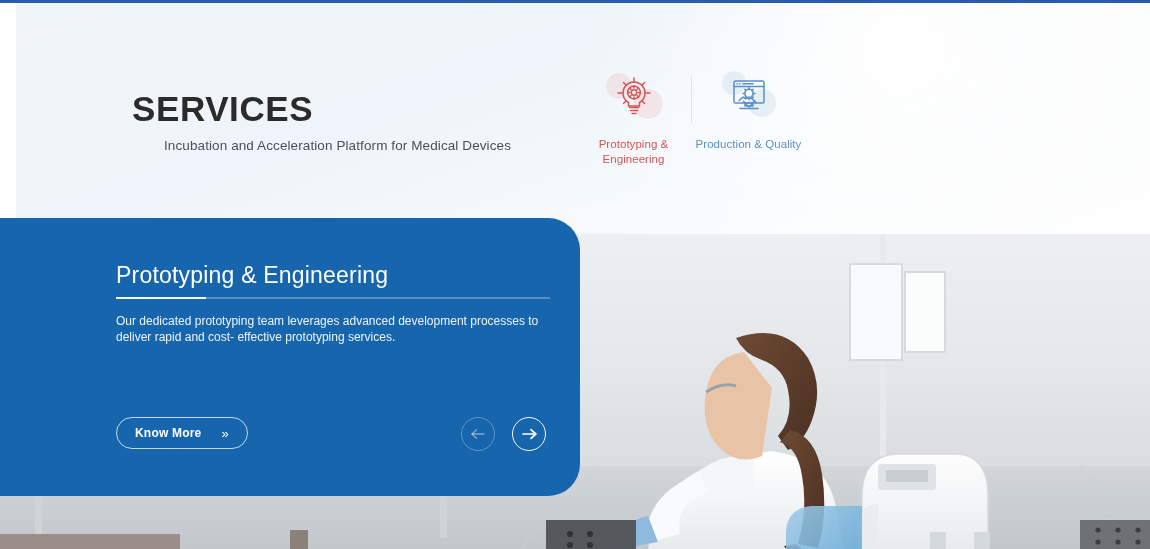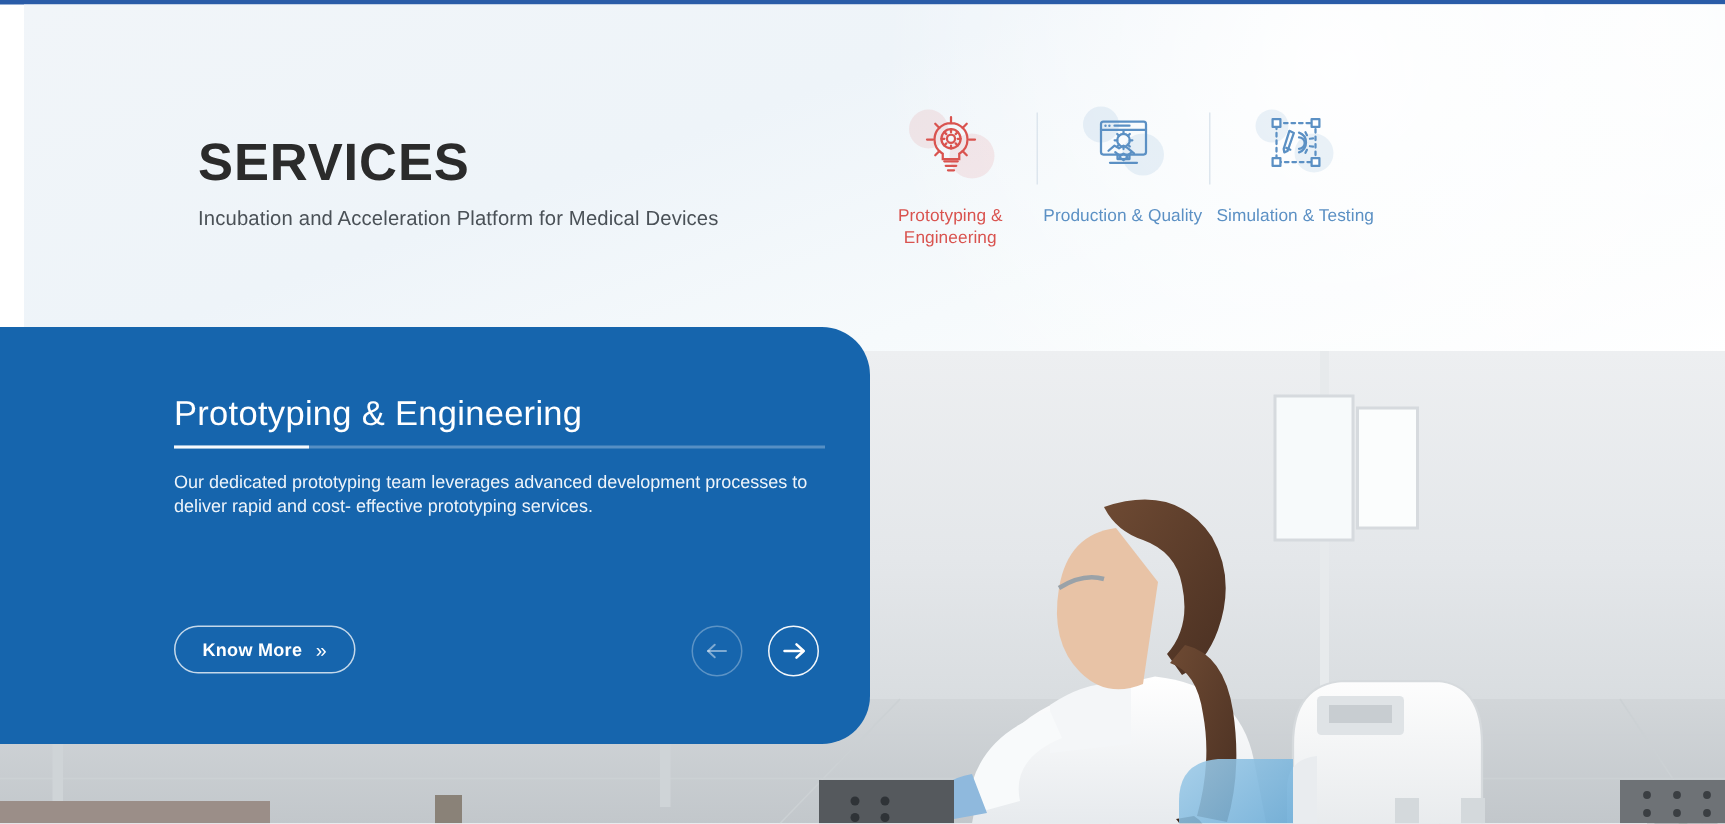--- a/index.html
+++ b/index.html
@@ -25,21 +25,21 @@
       linear-gradient(160deg,#f1f5f9 0%, #eef4f9 38%, #f6fafc 66%, #ffffff 100%);
   }
 
   
   .title-block{ position:absolute; left:116px; top:88px; }
   .page-title{
     font-size:35px; font-weight:bold; letter-spacing:.6px;
     color:#2b2b2b; line-height:1;
   }
   .page-subtitle{
-    margin-top:12px; font-size:13.5px; color:#4a5157; letter-spacing:.1px;
+    margin-top:12px; font-size:13.5px; color:#4a5157; letter-spacing:.1px;margin-left:32px;
   }
 
   
   .service-nav{
     position:absolute; left:560px; top:66px;
     display:flex; align-items:flex-start;
   }
   .svc{
     position:relative;
     width:115px;
@@ -89,21 +89,21 @@
     content:""; position:absolute; left:0; top:0; width:90px; height:2px;
     background:rgba(255,255,255,.95);
   }
   .panel-desc{
     position:absolute; left:116px; top:313px; width:430px;
     font-size:12px; line-height:16px; color:#eef4fa;
   }
   .know-btn{
     position:absolute; left:116px; top:417px;
     height:32px; padding:0 18px;
-    display:flex; align-items:center; gap:9px;
+    display:flex; align-items:center; gap:20px;
     border:1px solid rgba(255,255,255,.75); border-radius:16px;
     background:transparent; color:#ffffff;
     font-family:"Liberation Sans", sans-serif;
     font-size:12px; font-weight:bold; letter-spacing:.2px;
     cursor:pointer;
   }
   .know-btn .chev{ font-size:13px; font-weight:normal; }
 
   .arrows{
     position:absolute; left:461px; top:417px;
@@ -176,43 +176,20 @@
           <path d="M22 14.6v1.8M22 24.6v1.8M16.1 20.5h1.8M26.1 20.5h1.8M17.8 16.3l1.3 1.3M24.9 23.4l1.3 1.3M26.2 16.3l-1.3 1.3M19.1 23.4l-1.3 1.3"></path>
 
           <path d="M12 27.5l4-3.4 3 1.8 3-1.8 3 1.8 4 3.4"></path>
           <path d="M16.5 28.4l3.2 2.6 2.3-1.6 2.3 1.6 3.2-2.6"></path>
           <path d="M19.2 31.8l2.8 2 2.8-2"></path>
         </svg>
       </div>
       <div class="svc-label">Production &amp; Quality</div>
     </div>
 
-    <div class="svc">
-      <div class="svc-icon">
-        <div class="blob" style="width:22px;height:22px;left:2px;top:4px;background:rgba(91,144,196,.12);"></div>
-        <div class="blob" style="width:26px;height:26px;left:28px;top:20px;background:rgba(91,144,196,.12);"></div>
-        <svg width="44" height="44" viewBox="0 0 44 44" fill="none" stroke="#5b90c4" stroke-width="1.5" stroke-linecap="round" stroke-linejoin="round">
-
-          <rect x="9" y="9" width="26" height="26" stroke-dasharray="2.4 2.6"></rect>
-
-          <rect x="6.4" y="6.4" width="5.2" height="5.2" fill="#ffffff"></rect>
-          <rect x="32.4" y="6.4" width="5.2" height="5.2" fill="#ffffff"></rect>
-          <rect x="6.4" y="32.4" width="5.2" height="5.2" fill="#ffffff"></rect>
-          <rect x="32.4" y="32.4" width="5.2" height="5.2" fill="#ffffff"></rect>
-
-          <path d="M17.6 14.2l3 1.4-4.3 12.1-2.1.9-.4-2.3z"></path>
-          <line x1="15.5" y1="25.6" x2="18.2" y2="26.8"></line>
-
-          <path d="M24 15.4a7 7 0 010 13.2"></path>
-          <path d="M24 18.6a3.8 3.8 0 010 7.6"></path>
-          <path d="M28.3 15.2l1 1.9M31.3 19.5l2.1-.2M31.3 24.5l2.1.2M28.3 28.8l1-1.9"></path>
-        </svg>
-      </div>
-      <div class="svc-label">Simulation &amp; Testing</div>
-    </div>
 
 
   </div>
 </div>
 
 <div class="photo">
   <svg viewBox="0 0 1150 315" preserveAspectRatio="none" role="img">
     <defs>
       <linearGradient id="wall" x1="0" y1="0" x2="0" y2="1">
         <stop offset="0" stop-color="#edeff1"></stop>

